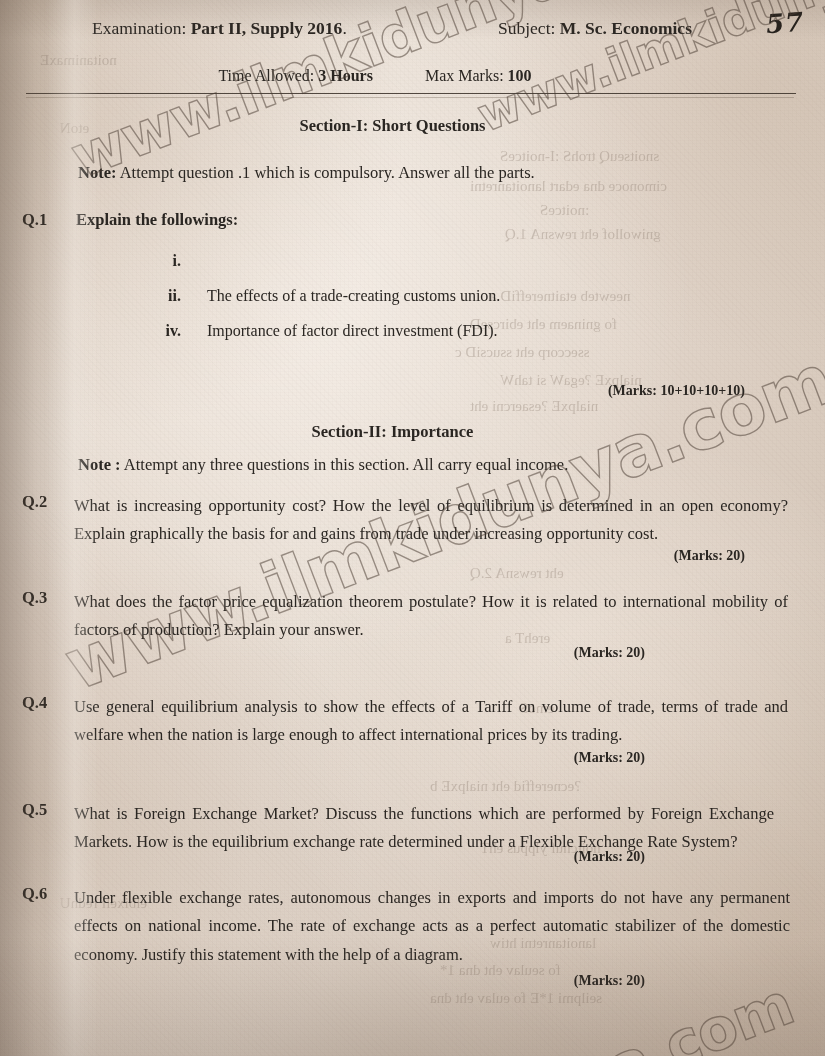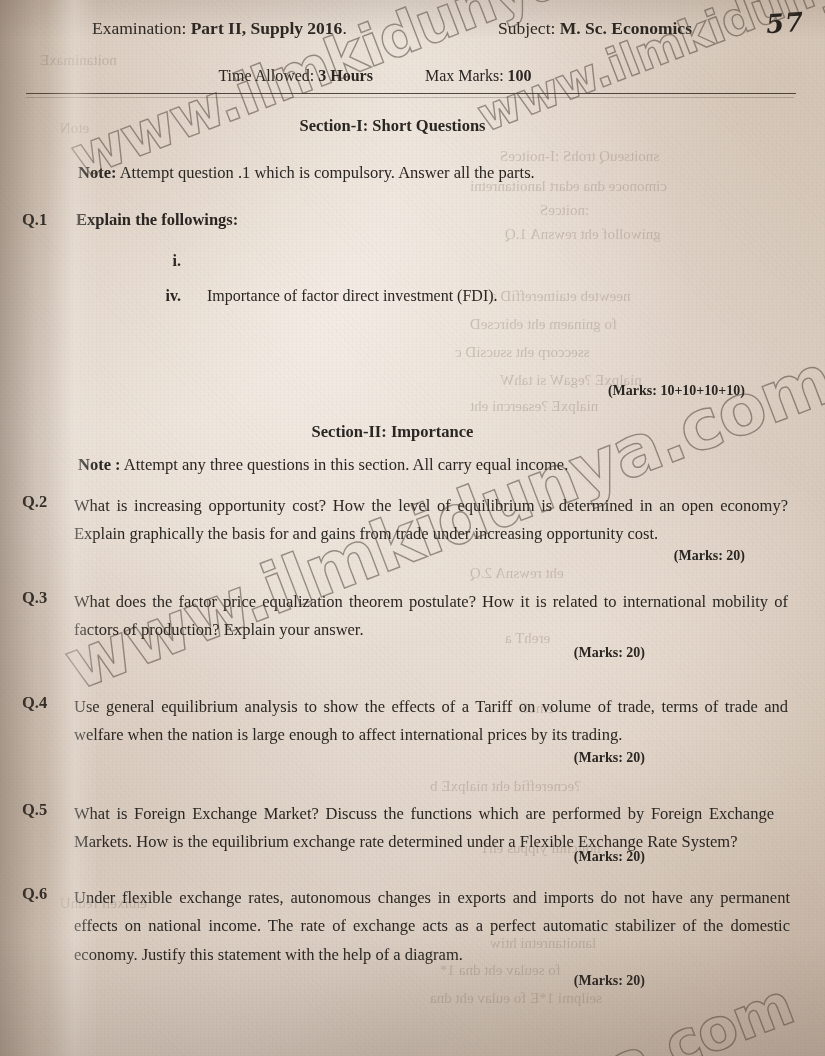--- a/index.html
+++ b/index.html
@@ -220,20 +220,24 @@
     </div>
 
     <div class="q-label" style="top:210px; left:22px;">Q.1</div>
     <div class="q-label" style="top:210px; left:76px;">Explain the followings:</div>
 
     <div class="sub-list" style="top:252px; left:135px; width:620px;">
       <div class="sub-row">
         <span class="sub-num">i.</span>
       </div>
       <div class="sub-row">
+        <span class="sub-num">ii.</span>
+        <span class="sub-txt">The effects of a trade-creating customs union.</span>
+      </div>
+      <div class="sub-row">
         <span class="sub-num">iv.</span>
         <span class="sub-txt">Importance of factor direct investment (FDI).</span>
       </div>
     </div>
 
     <div class="marks marks-right" style="top:383px; left:320px; width:425px;">(Marks: 10+10+10+10)</div>
 
     <div class="sec-head" style="top:422px;">Section-II: Importance</div>
 
     <div class="note" style="top:455px; left:78px;">

